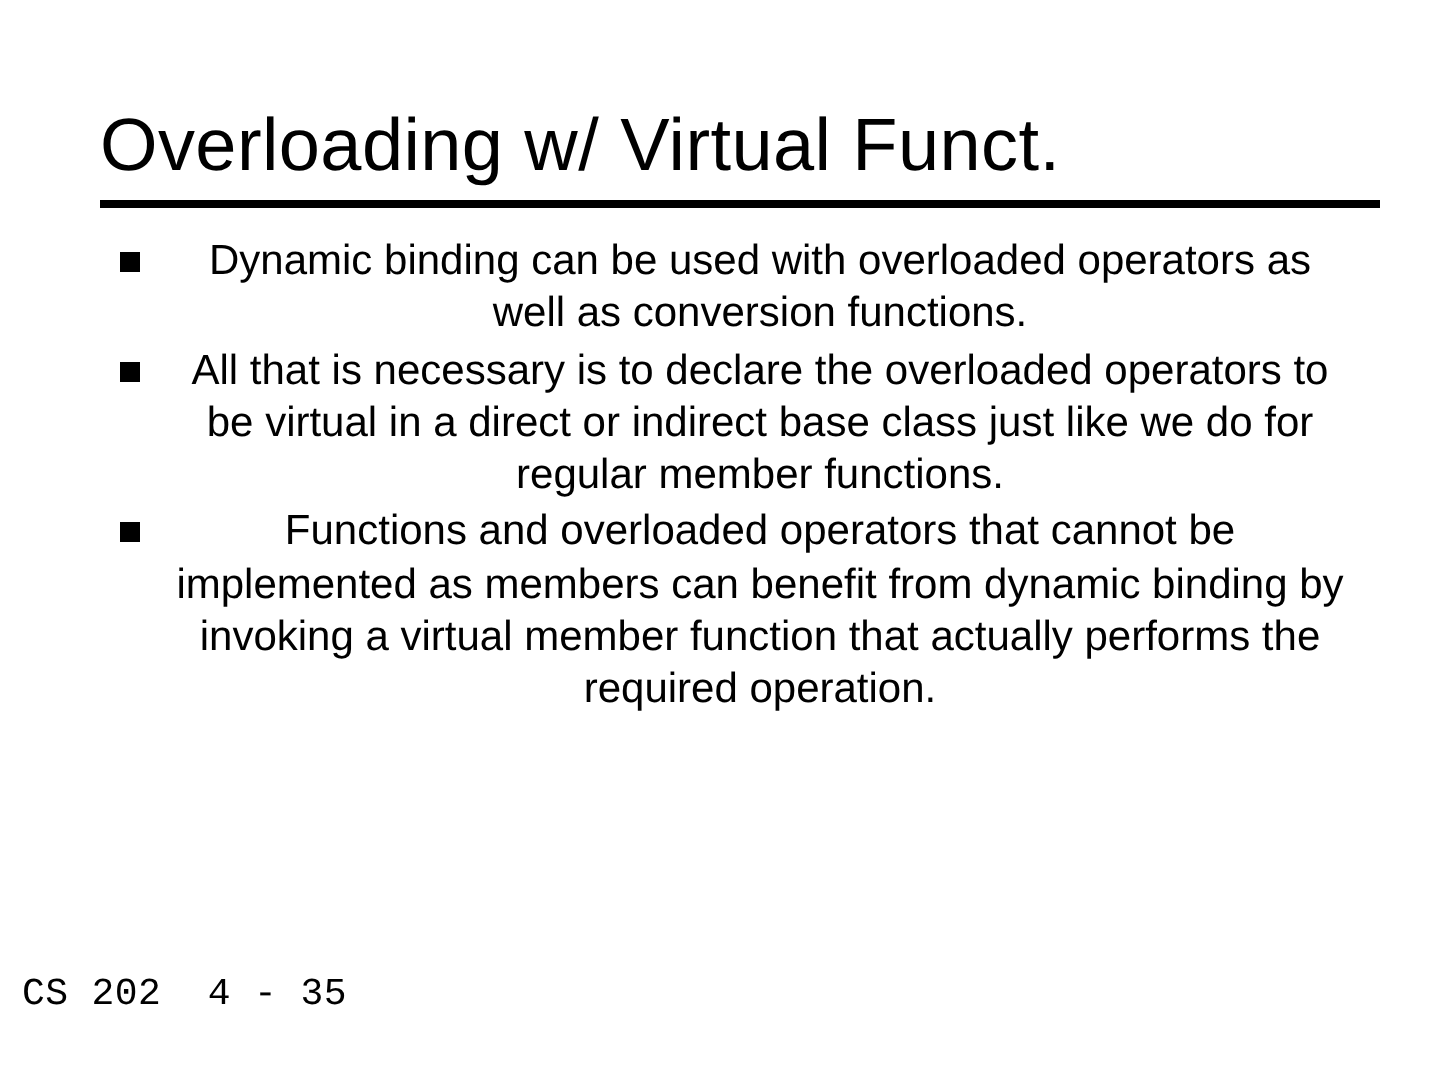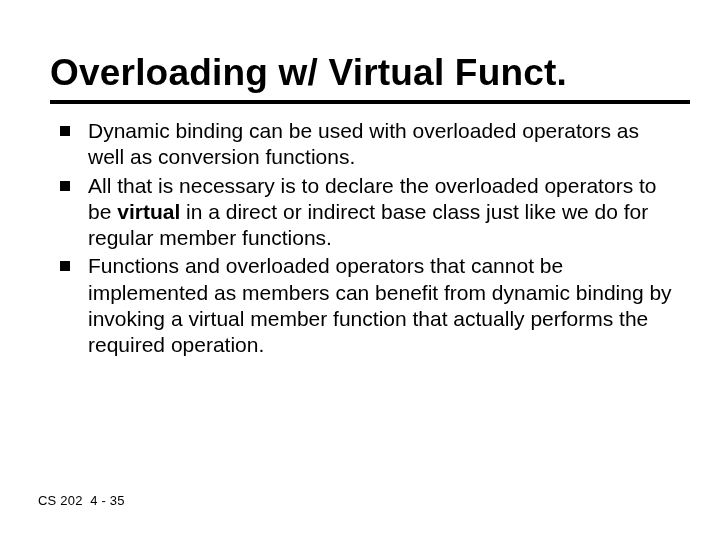--- a/index.html
+++ b/index.html
@@ -1,28 +1,28 @@
 <!DOCTYPE html>
 <html><head>
 <meta charset="utf-8">
 <style>
   * { margin: 0; padding: 0; box-sizing: border-box; }
   html, body { width: 720px; height: 540px; background: #fff; font-family: Arial, Helvetica, sans-serif; color: #000; }
   .slide { width: 720px; height: 540px; position: relative; padding: 0; }
   .title-wrap { padding: 52px 40px 0 50px; }
-  .title { font-size: 37px; font-weight: 700; letter-spacing: 0.2px; }
+  .title { font-size: 37px; font-weight: 400; letter-spacing: 0.2px; }
   .rule { border: none; border-top: 4px solid #000; margin: 6px 0 0 50px; width: 640px; }
   .body { padding: 14px 48px 0 60px; }
   .bullets { list-style: none; }
-  .bullets li { display: flex; align-items: flex-start; margin: 0 0 0 0; }
+  .bullets li { display: flex; align-items: flex-start; margin: 0 0 0 0; text-align: center; }
   .bullets li + li { margin-top: 2px; }
   .bullet-mark { width: 10px; height: 10px; background: #000; flex: 0 0 auto; margin: 8px 18px 0 0; }
   .bullet-text { font-size: 21px; line-height: 1.25; }
-  .bullet-text b { font-weight: 700; }
-  .footer { position: absolute; left: 38px; bottom: 32px; font-size: 13px; letter-spacing: 0.2px; }
+  .bullet-text b { font-weight: 400; }
+  .footer { position: absolute; left: 11px; bottom: 32px; font-size: 19px; letter-spacing: 0.2px; font-family: Liberation Mono, monospace; }
 </style>
 </head>
 <body>
 
 <div class="slide">
   <div class="title-wrap">
     <h1 class="title">Overloading w/ Virtual Funct.</h1>
   </div>
   <hr class="rule">
   <div class="body">

